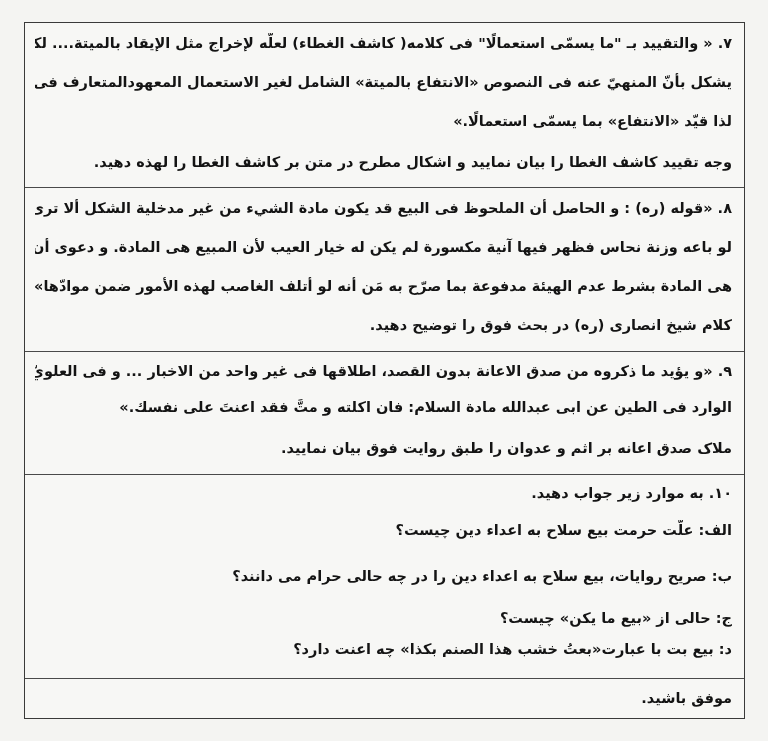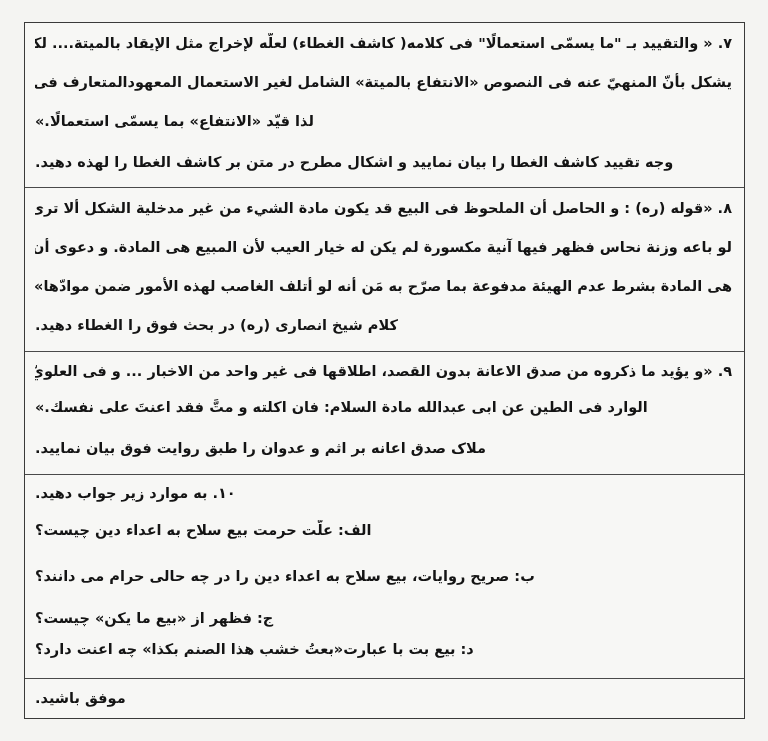--- a/index.html
+++ b/index.html
@@ -38,21 +38,21 @@
     .section:last-child { border-bottom: none; }
     .line {
       position: absolute;
       right: 12px;
       left: 10px;
       white-space: nowrap;
       font-size: 14.5px;
       font-weight: bold;
       line-height: 20px;
       direction: rtl;
-      text-align: left;
+      text-align: right;
       letter-spacing: 0;
       overflow: hidden;
     }
     .line.justify {
       text-align: justify;
       text-align-last: justify;
     }
     .s1 { top: 0; height: 165px; }
     .s2 { top: 165px; height: 164px; }
     .s3 { top: 329px; height: 123px; }
@@ -68,34 +68,34 @@
     <div class="line justify" style="top:10px">۷. « والتقييد بـ "ما يسمّى استعمالًا" فى كلامه( كاشف الغطاء) لعلّه لإخراج مثل الإيقاد بالميتة.... لكن</div>
     <div class="line justify" style="top:49px">يشكل بأنّ المنهيّ عنه فى النصوص «الانتفاع بالميتة» الشامل لغير الاستعمال المعهودالمتعارف فى الشيئ و</div>
     <div class="line" style="top:88px">لذا قيّد «الانتفاع» بما يسمّى استعمالًا.»</div>
     <div class="line" style="top:129px">وجه تقييد كاشف الغطا را بيان نماييد و اشكال مطرح در متن بر كاشف الغطا را لهذه دهيد.</div>
   </div>
 
   <div class="section s2">
     <div class="line justify" style="top:10px">۸. «قوله (ره) : و الحاصل أن الملحوظ فى البيع قد يكون مادة الشيء من غير مدخلية الشكل ألا ترى أنه</div>
     <div class="line justify" style="top:49px">لو باعه وزنة نحاس فظهر فيها آنية مكسورة لم يكن له خيار العيب لأن المبيع هى المادة. و دعوى أن المال</div>
     <div class="line" style="top:88px">هى المادة بشرط عدم الهيئة مدفوعة بما صرّح به مَن أنه لو أتلف الغاصب لهذه الأمور ضمن موادّها»</div>
-    <div class="line" style="top:127px">كلام شيخ انصارى (ره) در بحث فوق را الغطاء دهيد.</div>
+    <div class="line" style="top:127px">كلام شيخ انصارى (ره) در بحث فوق را توضيح دهيد.</div>
   </div>
 
   <div class="section s3">
     <div class="line justify" style="top:9px">۹. «و يؤيد ما ذكروه من صدق الاعانة بدون القصد، اطلاقها فى غير واحد من الاخبار ... و فى العلويّ</div>
     <div class="line" style="top:45px">الوارد فى الطين عن ابى عبدالله مادة السلام: فان اكلته و متَّ فقد اعنتَ على نفسك.»</div>
     <div class="line" style="top:86px">ملاک صدق اعانه بر اثم و عدوان را طبق روايت فوق بيان نماييد.</div>
   </div>
 
   <div class="section s4">
     <div class="line" style="top:8px">۱۰. به موارد زير جواب دهيد.</div>
     <div class="line" style="top:45px">الف: علّت حرمت بيع سلاح به اعداء دين چيست؟</div>
     <div class="line" style="top:91px">ب: صريح روايات، بيع سلاح به اعداء دين را در چه حالى حرام مى دانند؟</div>
-    <div class="line" style="top:133px">ج: فظهر از «بيع ما يكن» چيست؟</div>
+    <div class="line" style="top:133px">ج: حالى از «بيع ما يكن» چيست؟</div>
     <div class="line" style="top:164px">د: بيع بت با عبارت«بعتُ خشب هذا الصنم بكذا» چه اعنت دارد؟</div>
   </div>
 
   <div class="section s5">
     <div class="line" style="top:9px">موفق باشيد.</div>
   </div>
 
 </div>
 
 </body></html>

